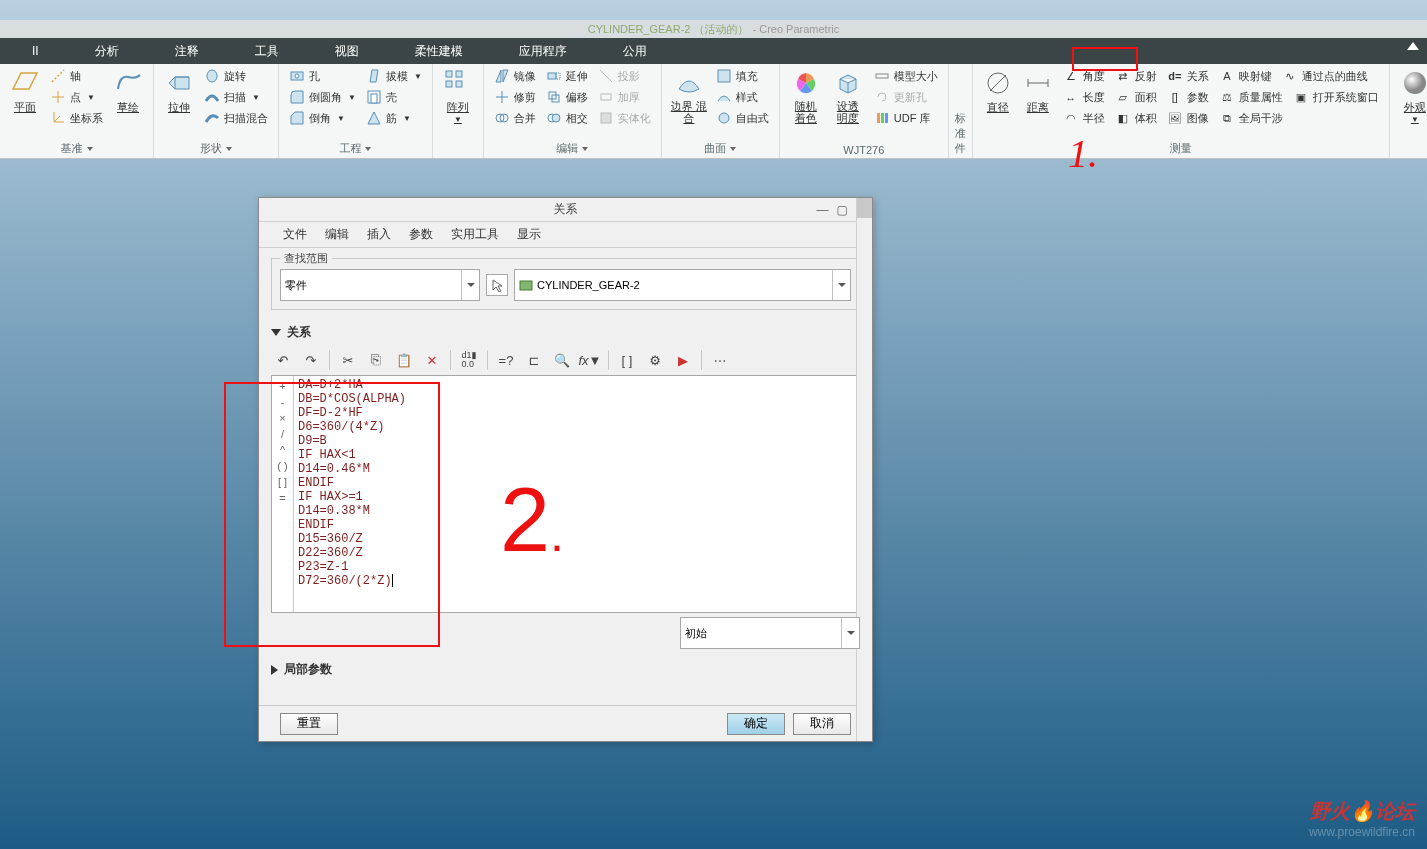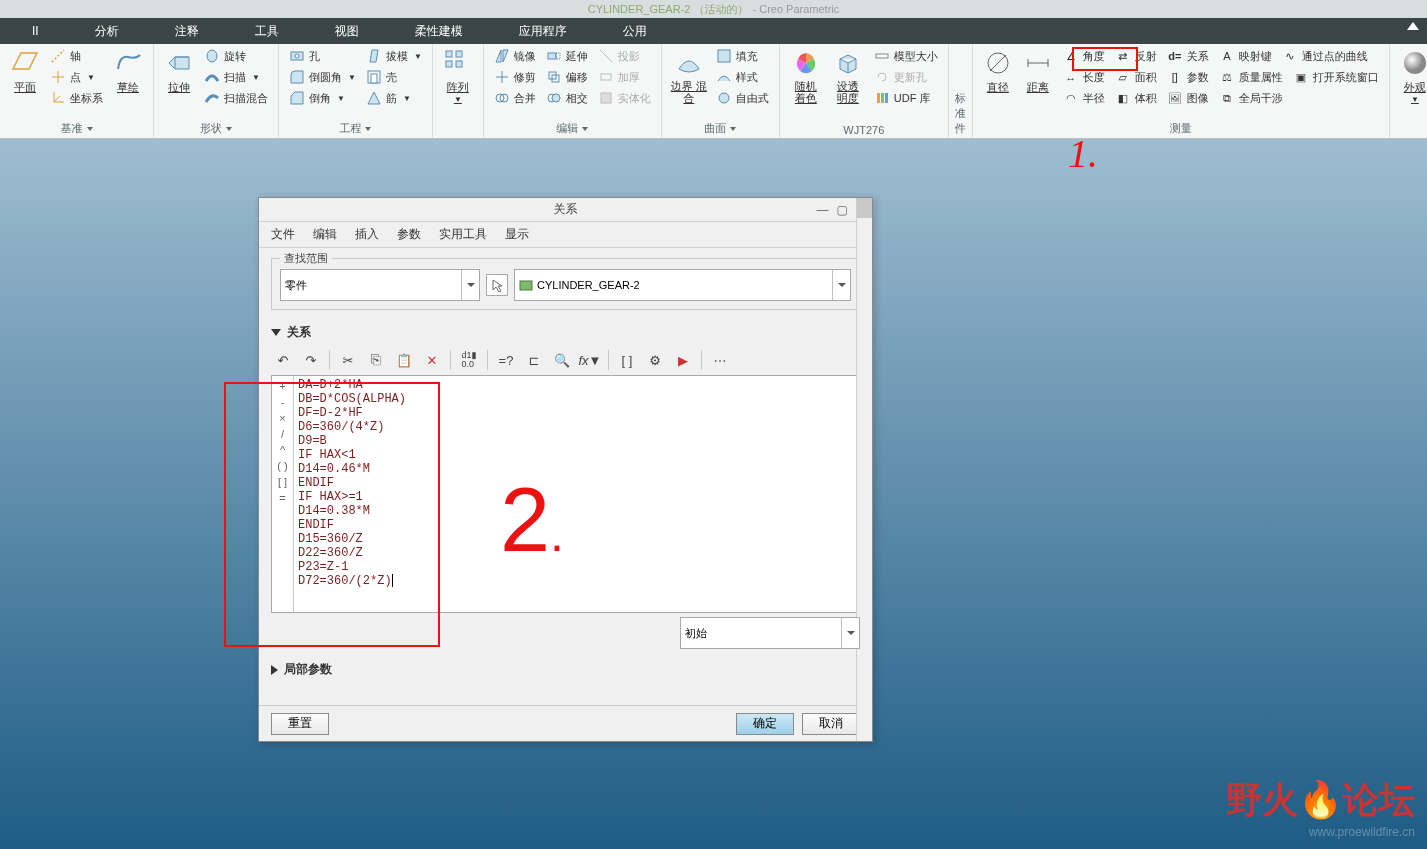--- a/index.html
+++ b/index.html
@@ -1,19 +1,19 @@
 <!DOCTYPE html>
 <html><head>
 <meta charset="utf-8">
 <style>
 * { margin: 0; padding: 0; box-sizing: border-box; font-family: "Microsoft YaHei", Arial, sans-serif; }
 body { width: 1427px; height: 849px; overflow: hidden; background: linear-gradient(180deg, #b8d0e0 0%, #1e5c85 100%); position: relative; }
 
 
-.titlebar { height: 18px; background: #d8dde0; display: flex; align-items: center; justify-content: center; font-size: 11px; color: #999; }
+.titlebar { height: 18px; background: #d8dde0; display: flex; align-items: center; justify-content: center; font-size: 11px; color: #999; margin-top: 20px; }
 .titlebar .model { color: #8fa96c; }
 .titlebar .app { color: #999; margin-left: 4px; }
 
 
 .ribbon-tabs { height: 26px; background: #3b4547; display: flex; align-items: center; color: #fff; font-size: 12px; padding: 0 4px; position: relative; }
 .ribbon-tabs .tab { padding: 0 28px; line-height: 26px; cursor: pointer; }
 .ribbon-tabs .collapse-arrow { position: absolute; right: 8px; top: 4px; width: 0; height: 0; border-left: 6px solid transparent; border-right: 6px solid transparent; border-bottom: 8px solid #fff; }
 
 
 .ribbon { height: 95px; background: #f5f6f6; border-bottom: 1px solid #c0c0c0; display: flex; font-size: 11px; color: #333; }
@@ -29,21 +29,21 @@
 .smallbtn.dim { color: #aaa; }
 
 
 .ico, .si { display: inline-flex; align-items: center; justify-content: center; }
 
 
 .dialog { position: absolute; left: 258px; top: 197px; width: 615px; height: 545px; background: #f0f0f0; border: 1px solid #8a8a8a; box-shadow: 2px 2px 8px rgba(0,0,0,0.2); display: flex; flex-direction: column; }
 .dlg-title { height: 24px; display: flex; align-items: center; justify-content: center; position: relative; font-size: 12px; color: #444; border-bottom: 1px solid #d0d0d0; }
 .dlg-ctrl { position: absolute; right: 6px; display: flex; gap: 8px; font-family: monospace; font-size: 12px; color: #666; }
 .dlg-ctrl span { cursor: pointer; }
-.dlg-menu { height: 26px; display: flex; align-items: center; gap: 18px; padding: 0 12px; font-size: 12px; color: #333; border-bottom: 1px solid #d0d0d0; }
+.dlg-menu { height: 26px; display: flex; align-items: center; gap: 18px; padding: 0 24px; font-size: 12px; color: #333; border-bottom: 1px solid #d0d0d0; }
 .dlg-menu span { cursor: pointer; }
 .dlg-content { flex: 1; padding: 10px 12px; display: flex; flex-direction: column; }
 
 .fieldset { border: 1px solid #c8c8c8; padding: 10px 8px 8px 8px; position: relative; margin-bottom: 10px; }
 .fieldset .legend { position: absolute; top: -8px; left: 8px; background: #f0f0f0; padding: 0 4px; font-size: 11px; color: #444; }
 .scope-row { display: flex; gap: 6px; align-items: center; }
 .combo { height: 32px; border: 1px solid #a8a8a8; background: #fff; display: flex; align-items: center; padding: 0 4px; font-size: 11px; position: relative; }
 .combo .arrow { position: absolute; right: 0; top: 0; width: 18px; height: 100%; border-left: 1px solid #c0c0c0; display: flex; align-items: center; justify-content: center; }
 .combo .arrow::after { content: ''; width: 0; height: 0; border-left: 4px solid transparent; border-right: 4px solid transparent; border-top: 4px solid #555; }
 .pickbtn { width: 22px; height: 22px; border: 1px solid #a8a8a8; background: #fff; display: flex; align-items: center; justify-content: center; }
@@ -60,35 +60,35 @@
 .gutter { width: 22px; border-right: 1px solid #c8c8c8; display: flex; flex-direction: column; align-items: center; font-family: monospace; font-size: 11px; color: #666; padding: 2px 0; }
 .gutter span { height: 16px; line-height: 16px; cursor: pointer; }
 .editor { flex: 1; font-family: "Courier New", monospace; font-size: 12px; color: #7f1d1d; padding: 2px 4px; white-space: pre; overflow: hidden; position: relative; }
 .editor-scroll { position: absolute; right: 0; top: 0; width: 16px; height: 100%; background: #f0f0f0; border-left: 1px solid #d0d0d0; }
 .editor-scroll .thumb { width: 100%; height: 20px; background: #c8c8c8; }
 .cursor { display: inline-block; width: 1px; height: 13px; background: #000; vertical-align: middle; }
 
 .under-row { display: flex; justify-content: flex-end; padding-top: 4px; }
 .under-row .combo { width: 180px; }
 
-.dlg-footer { height: 36px; border-top: 1px solid #c8c8c8; display: flex; align-items: center; padding: 0 12px; gap: 8px; }
+.dlg-footer { height: 36px; border-top: 1px solid #c8c8c8; display: flex; align-items: center; padding: 0 21px; gap: 8px; }
 .dlg-footer .spacer { flex: 1; }
 .btn { height: 22px; padding: 0 16px; border: 1px solid #8a8a8a; background: linear-gradient(#fdfdfd,#e8e8e8); font-size: 12px; cursor: pointer; display: flex; align-items: center; }
 .btn.primary { background: linear-gradient(#cce8f5,#9ed0e8); }
 
 
 .redbox1 { position: absolute; left: 1072px; top: 47px; width: 66px; height: 24px; border: 2px solid #e11; pointer-events: none; }
 .redbox2 { position: absolute; left: 224px; top: 382px; width: 216px; height: 265px; border: 2px solid #e11; pointer-events: none; }
 .ann1 { position: absolute; left: 1068px; top: 130px; font-family: cursive; font-size: 40px; color: #e11; font-style: italic; pointer-events: none; }
 .ann2 { position: absolute; left: 500px; top: 475px; font-family: cursive; font-size: 90px; color: #e11; pointer-events: none; line-height: 1; }
 .ann2 .dot { font-size: 50px; vertical-align: baseline; }
 
 
 .watermark { position: absolute; right: 12px; bottom: 10px; text-align: right; }
-.watermark .logo { font-size: 36px; color: #c33; font-weight: bold; margin-left: 35px; }
+.watermark .logo { font-size: 20px; color: #c33; font-style: italic; font-weight: bold; margin-left: 35px; }
 .watermark .flame { color: #f90; }
 .watermark .url { font-size: 12px; color: rgba(255,255,255,0.3); }
 </style>
 </head>
 <body>
 
 <div class="titlebar">
   <span class="model">CYLINDER_GEAR-2 （活动的）</span>
   <span class="app">- Creo Parametric</span>
 </div>

